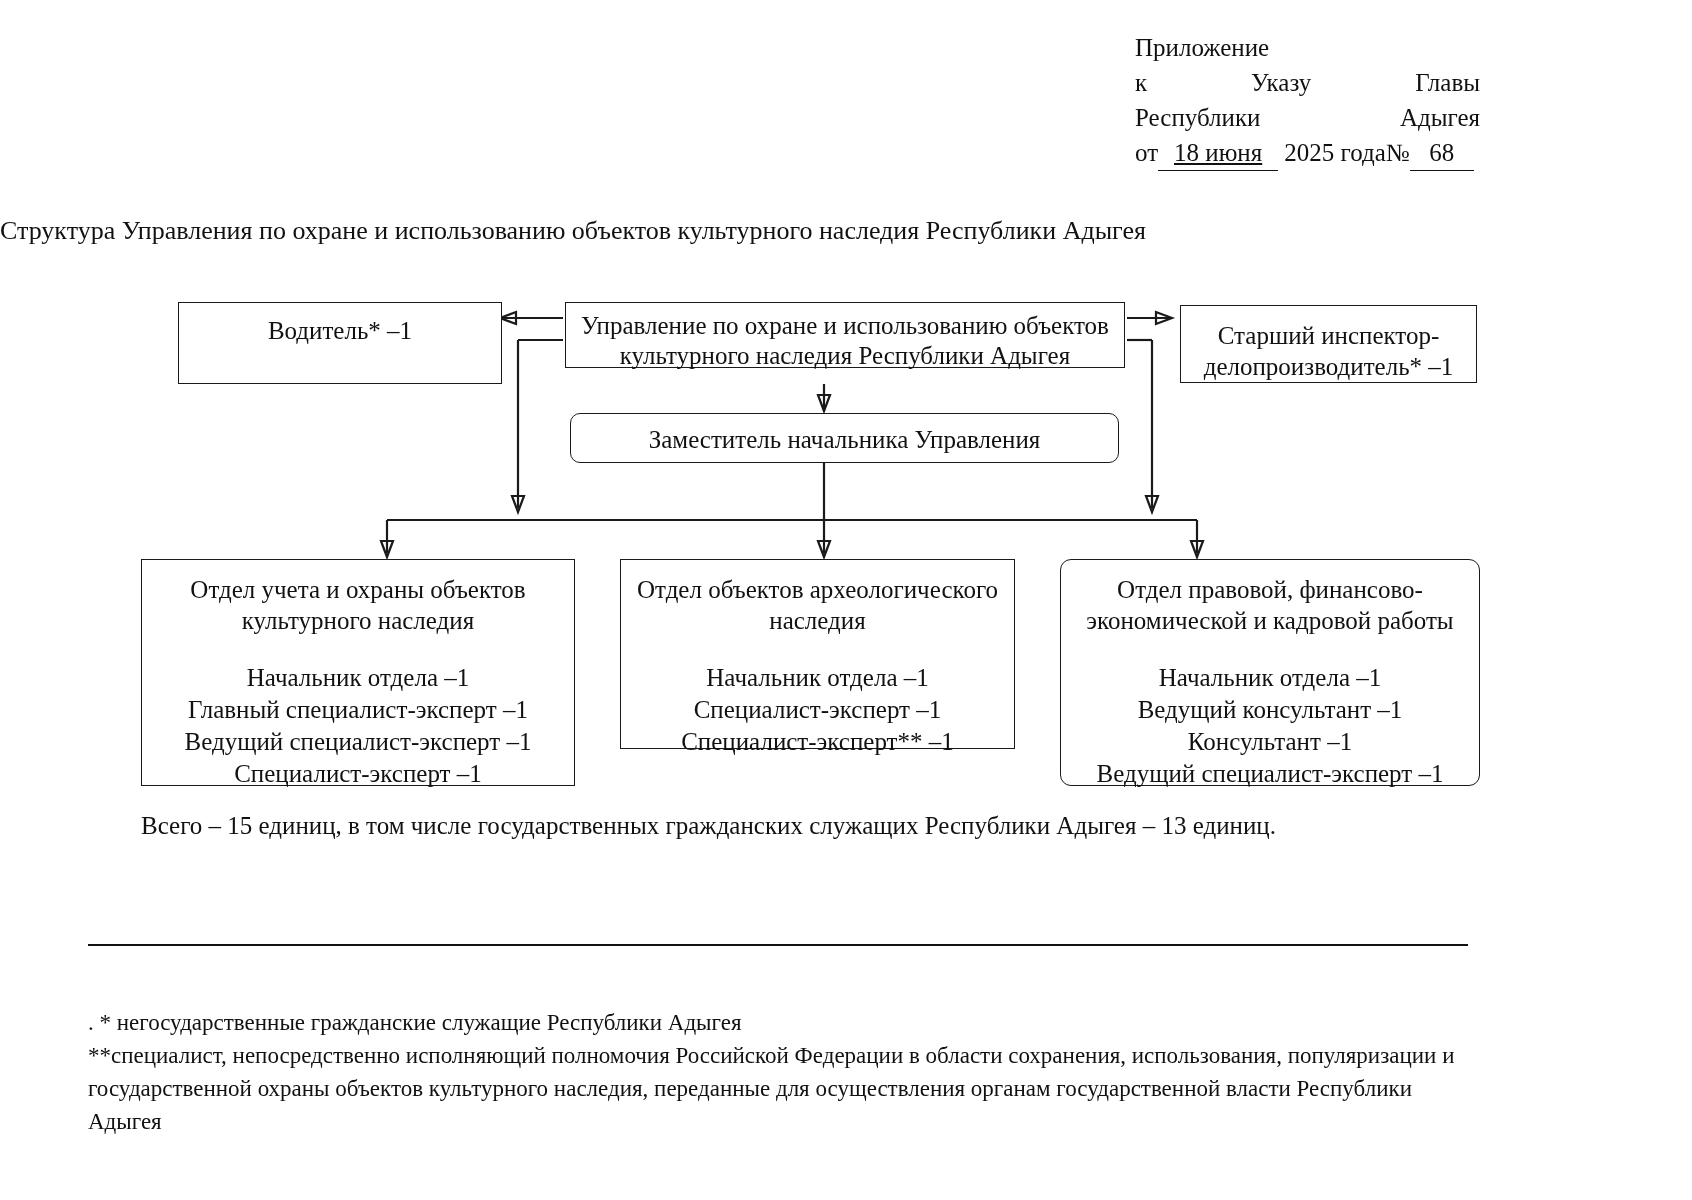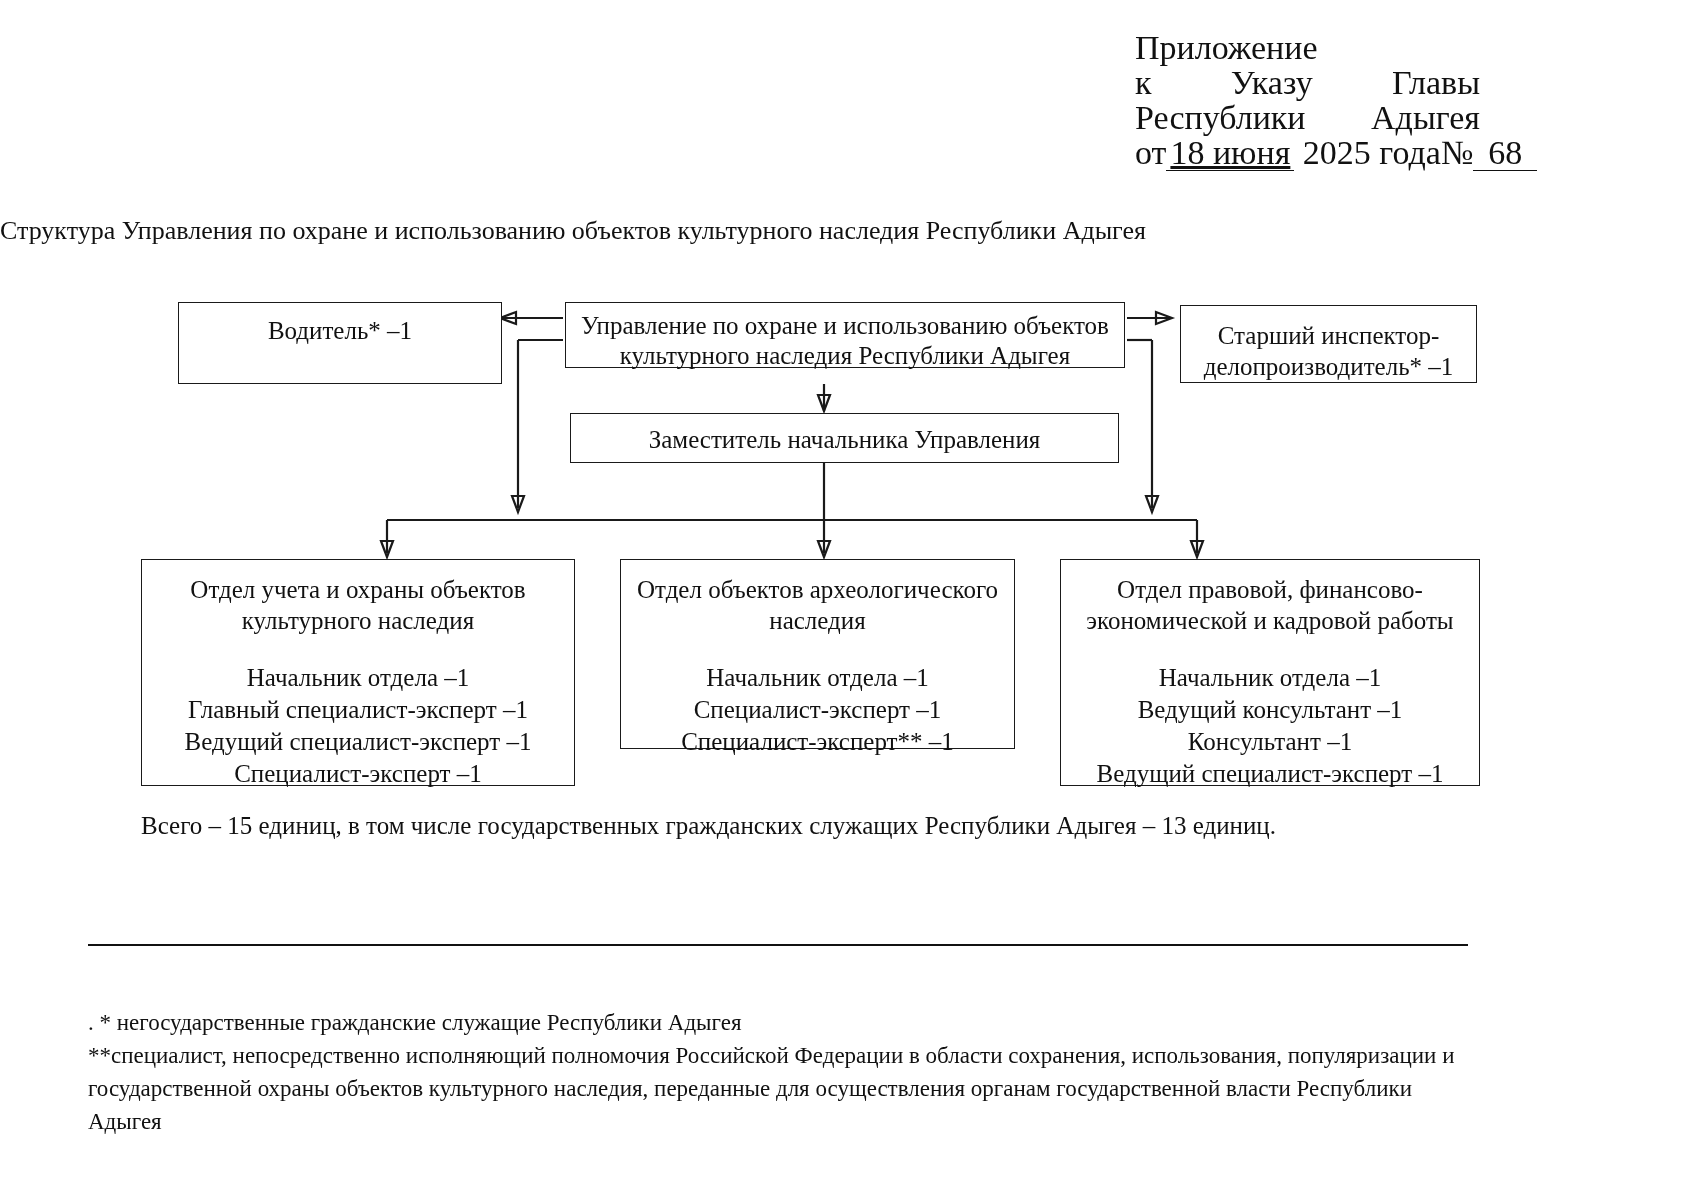--- a/index.html
+++ b/index.html
@@ -9,21 +9,21 @@
     font-family:"Liberation Serif","DejaVu Serif",serif;
     color:#111;
     position:relative;
     overflow:hidden;
   }
   .page{position:relative;width:1692px;height:1200px;}
 
   
   .hdr{
     position:absolute;left:1135px;top:30px;width:345px;
-    font-size:34px;line-height:35px;
+    font-size:25px;line-height:35px;
   }
   .hdr .ln{display:flex;justify-content:space-between;white-space:nowrap;}
   .hdr .ln.single{display:block;}
   .hdr .datel{white-space:nowrap;}
   .hdr .fill{
     display:inline-block;border-bottom:1.5px solid #111;
     text-align:center;padding:0 4px;
   }
   .hdr .fill.d{min-width:112px;text-decoration:underline;}
   .hdr .fill.n{min-width:56px;}
@@ -48,26 +48,26 @@
   
   #box-driver{left:178px;top:302px;width:324px;height:82px;font-family:Liberation Serif, serif;}
   #box-driver .pad{padding-top:12px;}
 
   #box-head{left:565px;top:302px;width:560px;height:66px;}
   #box-head .pad{padding-top:8px;line-height:30px;}
 
   #box-senior{left:1180px;top:305px;width:297px;height:78px;}
   #box-senior .pad{padding-top:14px;line-height:31px;}
 
-  #box-deputy{left:570px;top:413px;width:549px;height:50px;}
+  #box-deputy{left:570px;top:413px;width:549px;height:50px;border-radius:10px;}
   #box-deputy .pad{padding-top:10px;}
 
   #dept1{left:141px;top:559px;width:434px;height:227px;font-family:Liberation Serif, serif;}
   #dept2{left:620px;top:559px;width:395px;height:190px;}
-  #dept3{left:1060px;top:559px;width:420px;height:227px;}
+  #dept3{left:1060px;top:559px;width:420px;height:227px;border-radius:11px;}
   .dept .pad{padding-top:14px;}
 
   
   .total{
     position:absolute;left:141px;top:812px;font-size:25px;white-space:nowrap;
   }
 
   
   .rule{
     position:absolute;left:88px;top:944px;width:1380px;height:0;

